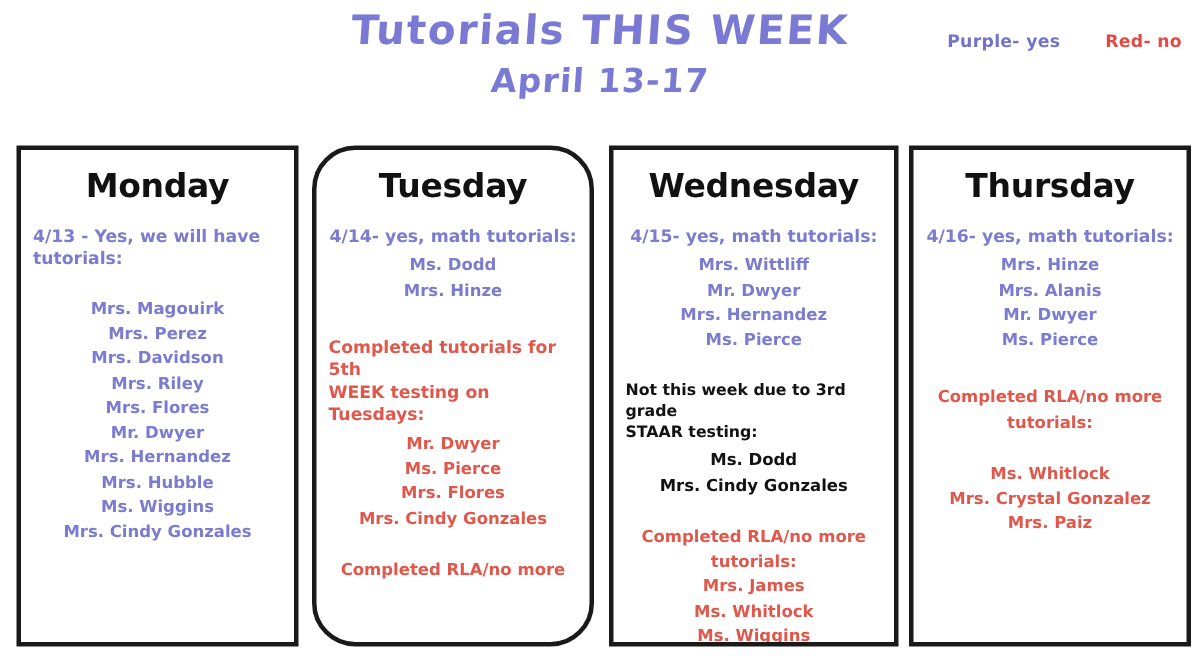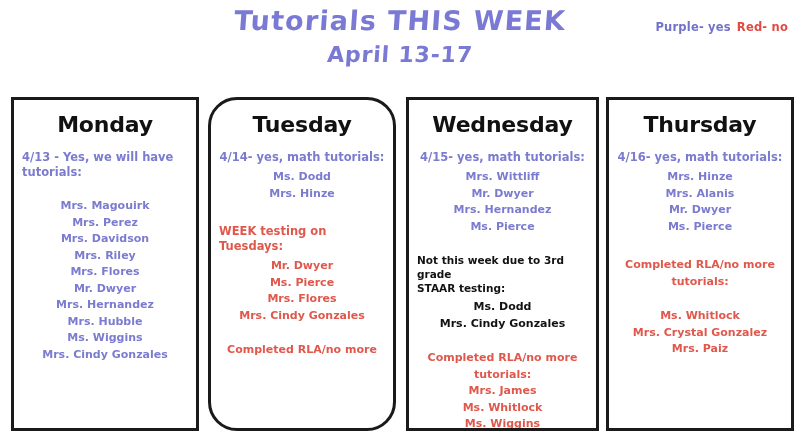--- a/index.html
+++ b/index.html
@@ -61,21 +61,21 @@
     align-items: baseline;
   }
   .legend-item {
     font-family: "DejaVu Sans", sans-serif;
     font-weight: bold;
     font-size: 11.5px;
     letter-spacing: 0.2px;
     white-space: nowrap;
   }
   .legend-yes { color: #7272c8; }
-  .legend-no  { color: #e04a42; }
+  .legend-no  { color: #e04a42; margin-left: 24px; }
 
   
   .board {
     position: absolute;
     left: 0;
     top: 97px;
     width: 800px;
     height: 338px;
   }
   .day-card {
@@ -182,20 +182,21 @@
       <div class="day-title">Tuesday</div>
       <div class="blocks">
         <div class="blk">
           <div class="line tone-purple sz-head al-center">4/14- yes, math tutorials:</div>
         </div>
         <div class="blk">
           <div class="line tone-purple sz-name al-center">Ms. Dodd</div>
           <div class="line tone-purple sz-name al-center">Mrs. Hinze</div>
         </div>
         <div class="blk gap-lg">
+          <div class="line tone-red sz-head al-left">Completed tutorials for 5th</div>
           <div class="line tone-red sz-head al-left">WEEK testing on Tuesdays:</div>
         </div>
         <div class="blk">
           <div class="line tone-red sz-name al-center">Mr. Dwyer</div>
           <div class="line tone-red sz-name al-center">Ms. Pierce</div>
           <div class="line tone-red sz-name al-center">Mrs. Flores</div>
           <div class="line tone-red sz-name al-center">Mrs. Cindy Gonzales</div>
         </div>
         <div class="blk gap-md">
           <div class="line tone-red sz-name al-center">Completed RLA/no more</div>

